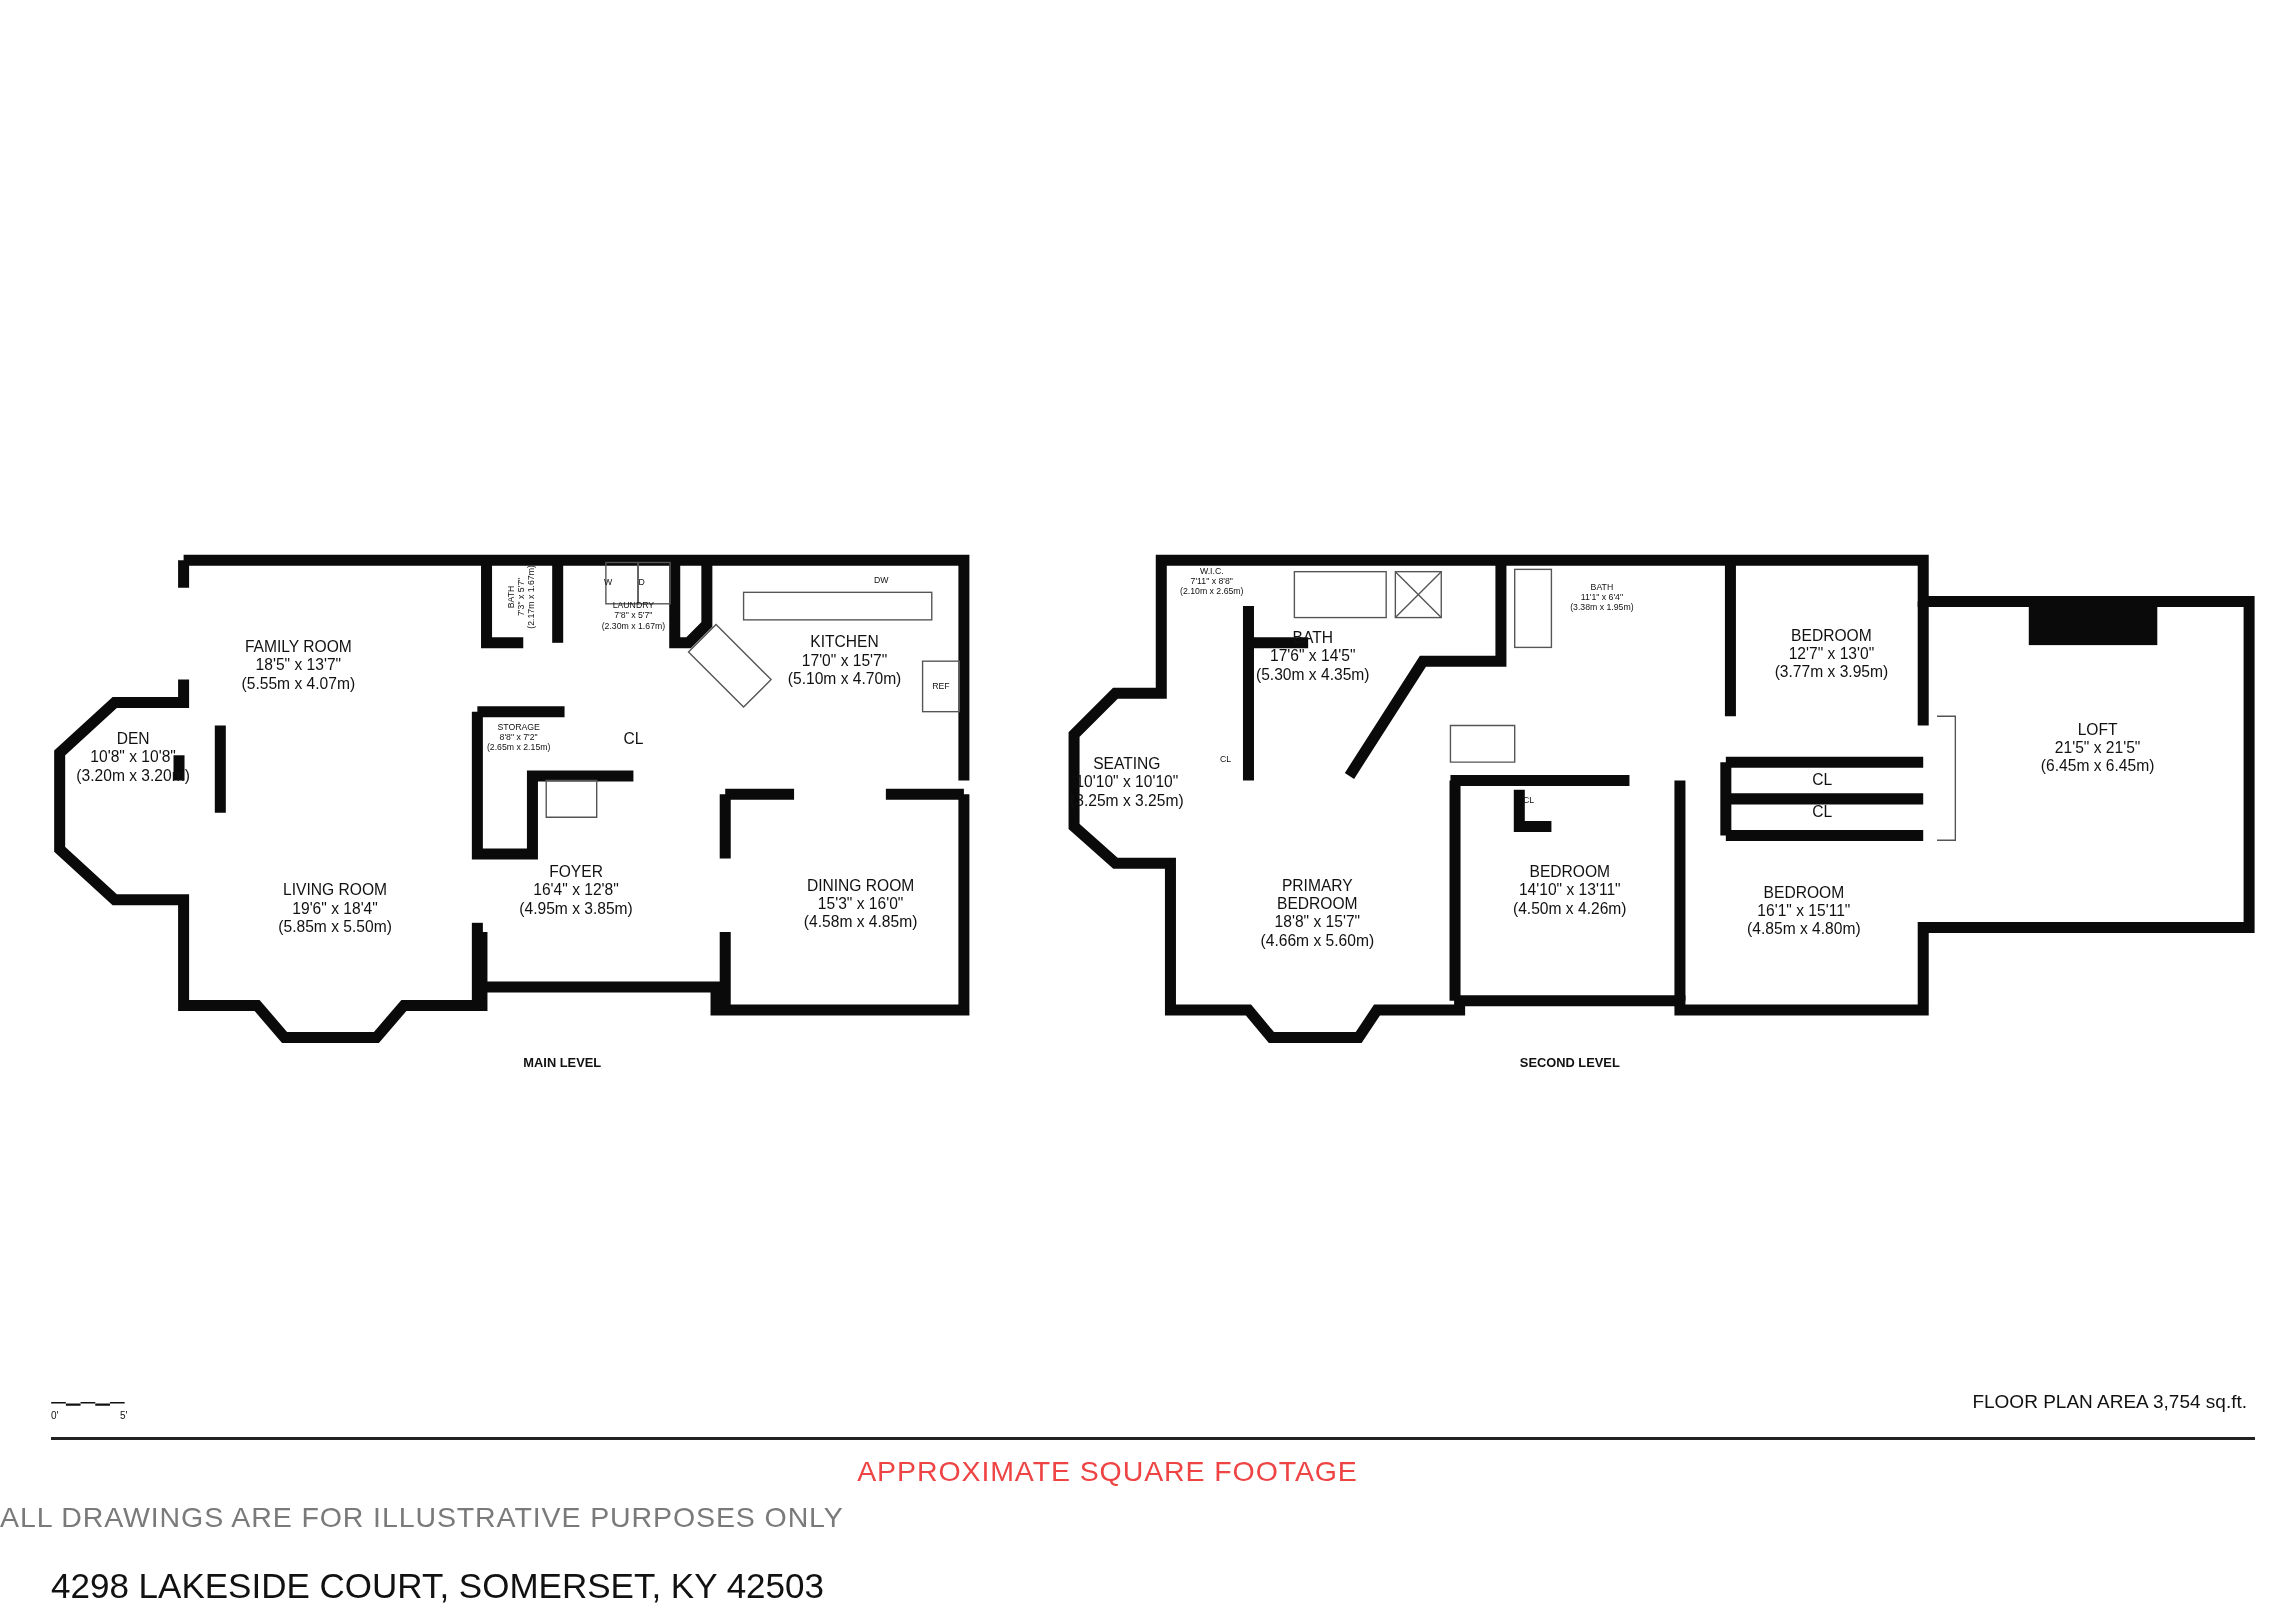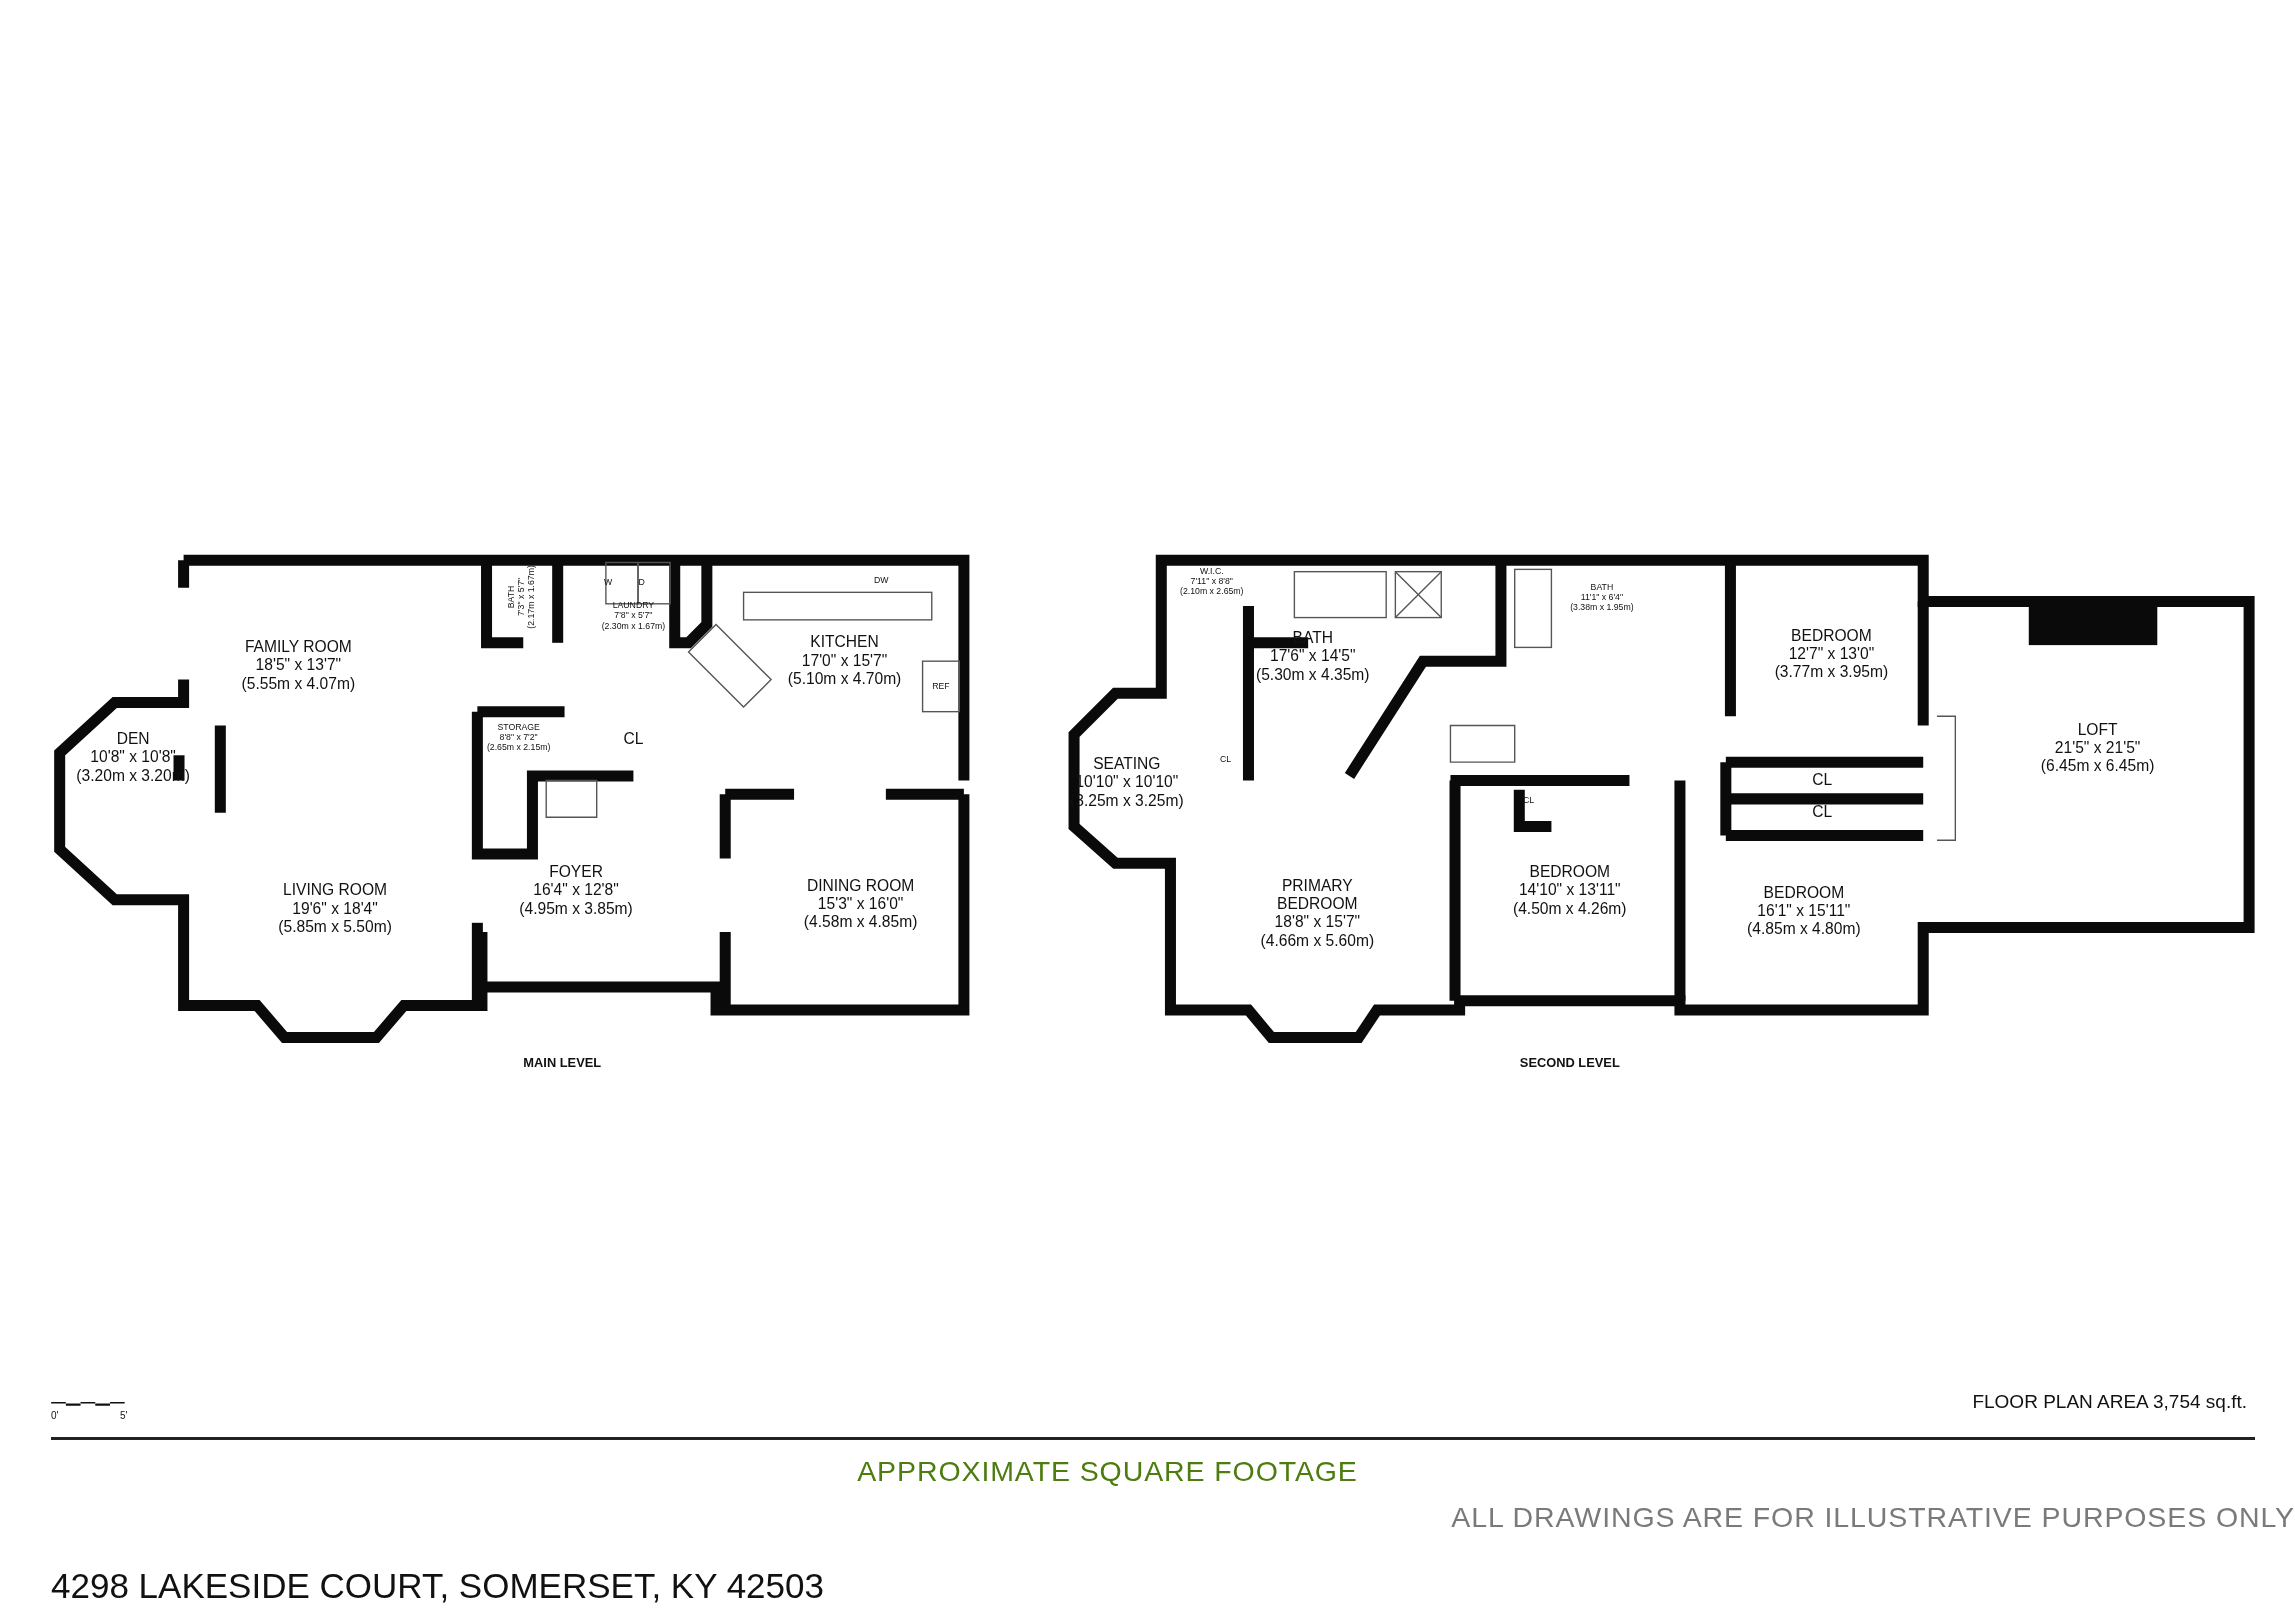--- a/index.html
+++ b/index.html
@@ -4,22 +4,22 @@
 <style>
   html, body { margin:0; padding:0; background:#ffffff; }
   body { width:2295px; height:1623px; position:relative; overflow:hidden; font-family:"Liberation Sans", sans-serif; color:#111; }
   #plan { position:absolute; left:0; top:0; width:2295px; height:1623px; }
   .room-label { font-family:"Liberation Sans", sans-serif; fill:#111; text-anchor:middle; }
   .lbl-lg { font-size:34px; }
   .lbl-sm { font-size:19px; }
   .level-title { font-family:"Liberation Sans", sans-serif; font-weight:bold; font-size:28px; fill:#111; text-anchor:middle; }
   .area { position:absolute; right:48px; top:1391px; font-size:19px; color:#111;margin-left:17px; }
   .rule { position:absolute; left:51px; top:1437px; width:2204px; height:3.2px; background:#222; }
-  .disc1 { position:absolute; left:0; width:2215px; top:1455px; text-align:center; font-size:28.5px; color:#4d7c0f; letter-spacing:0.9px; }
-  .disc2 { position:absolute; left:0; width:2295px; top:1501px; text-align:right; font-size:28.5px; color:#7a7a7a; letter-spacing:0.9px; }
+  .disc1 { position:absolute; left:0; width:2215px; top:1455px; text-align:center; font-size:28.5px; color:#ef4444; letter-spacing:0.9px; }
+  .disc2 { position:absolute; left:0; width:2295px; top:1501px; text-align:left; font-size:28.5px; color:#7a7a7a; letter-spacing:0.9px; }
   .addr { position:absolute; left:51px; top:1566px; font-size:35px; color:#111; }
   .scale { position:absolute; left:51px; top:1400px; }
   .scale-label { position:absolute; font-size:10px; color:#111; top:1410px; }
 </style>
 </head>
 <body>
 
 <svg id="plan" viewBox="0 0 5000 3535" xmlns="http://www.w3.org/2000/svg">
   <g fill="none" stroke="#0a0a0a" stroke-width="24" stroke-linejoin="miter">
 

